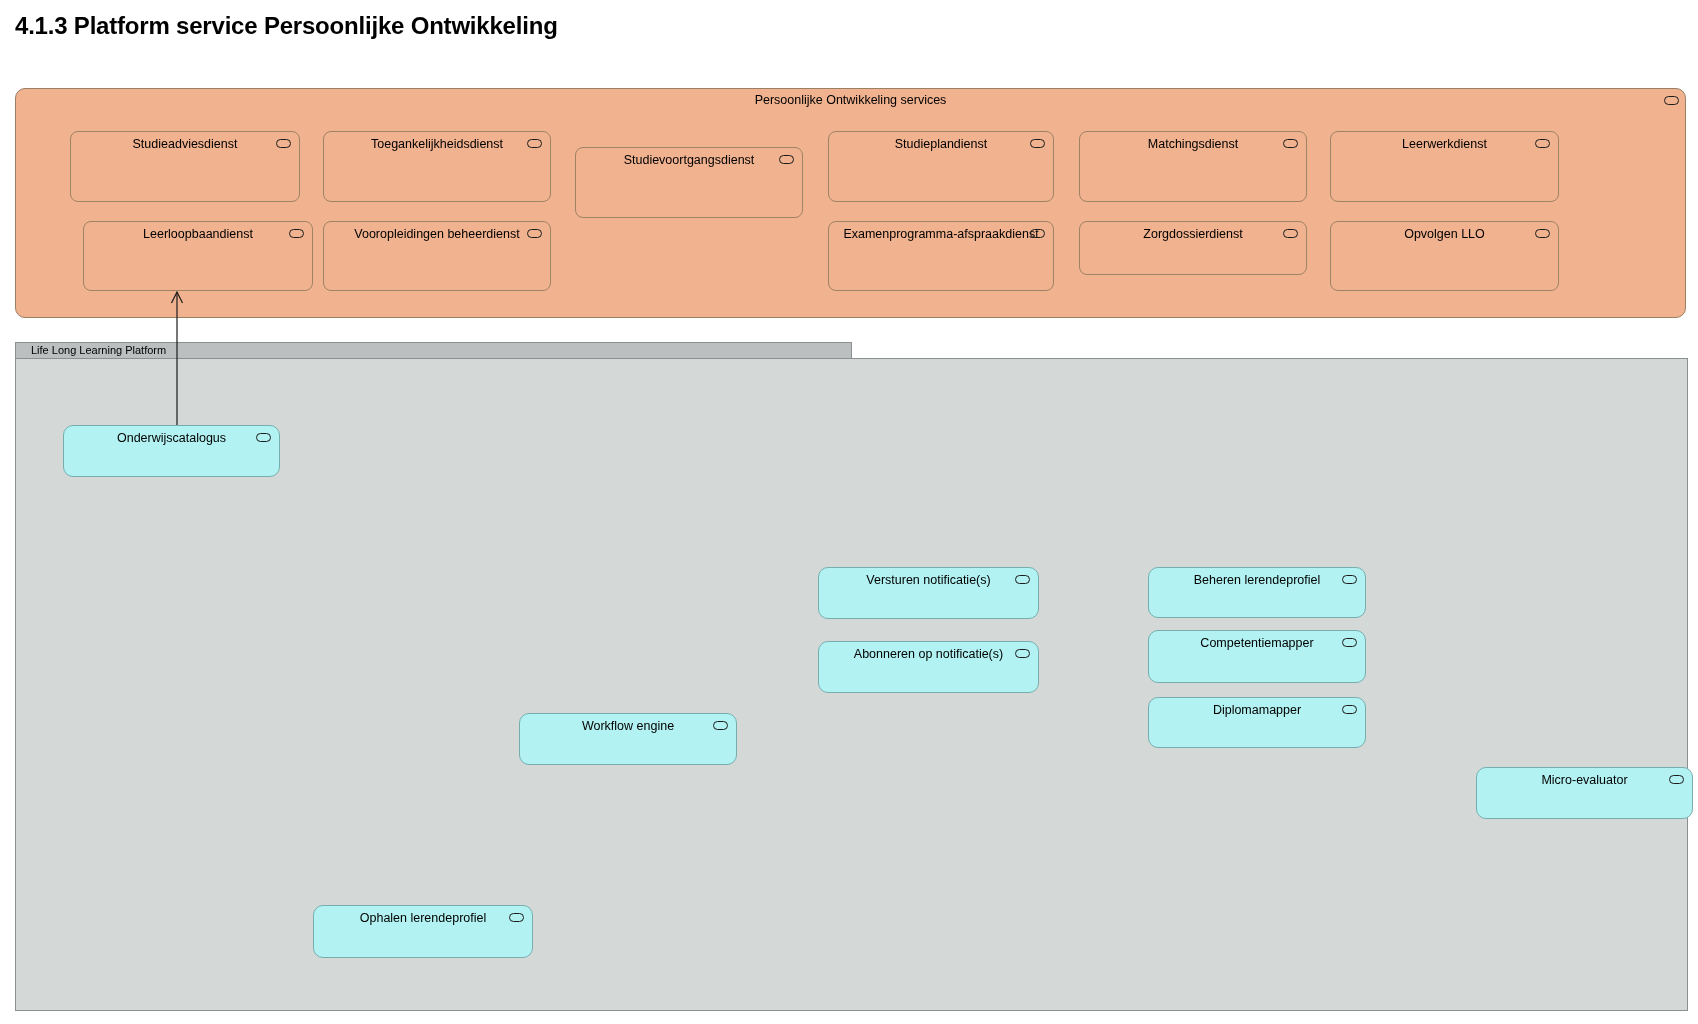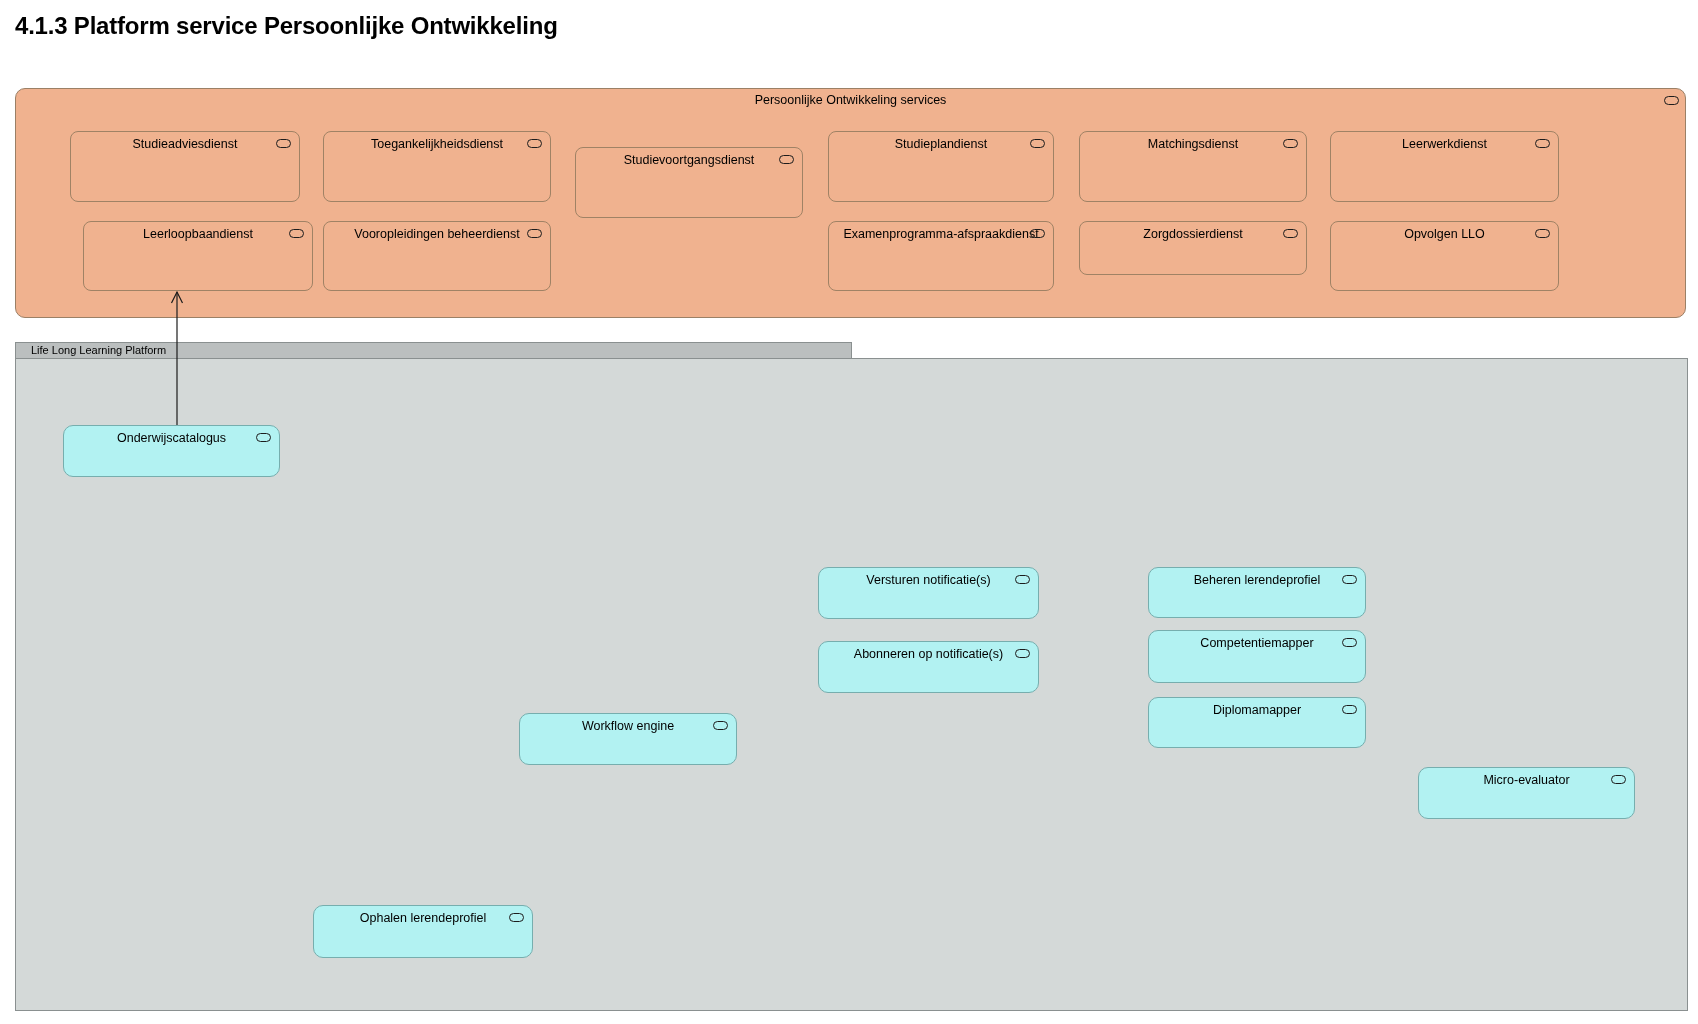--- a/index.html
+++ b/index.html
@@ -152,21 +152,21 @@
       <span class="svc-icon"></span>
     </div>
     <div class="node cyan" style="left: 1148px; top: 697px; width: 218px; height: 51px;">
       <span class="lbl">Diplomamapper</span>
       <span class="svc-icon"></span>
     </div>
     <div class="node cyan" style="left: 519px; top: 713px; width: 218px; height: 52px;">
       <span class="lbl">Workflow engine</span>
       <span class="svc-icon"></span>
     </div>
-    <div class="node cyan" style="left: 1418px; top: 767px; width: 217px; height: 52px;">
+    <div class="node cyan" style="left: 1476px; top: 767px; width: 217px; height: 52px;">
       <span class="lbl">Micro-evaluator</span>
       <span class="svc-icon"></span>
     </div>
     <div class="node cyan" style="left: 313px; top: 905px; width: 220px; height: 53px;">
       <span class="lbl">Ophalen lerendeprofiel</span>
       <span class="svc-icon"></span>
     </div>
   </div>
 
 </body></html>

